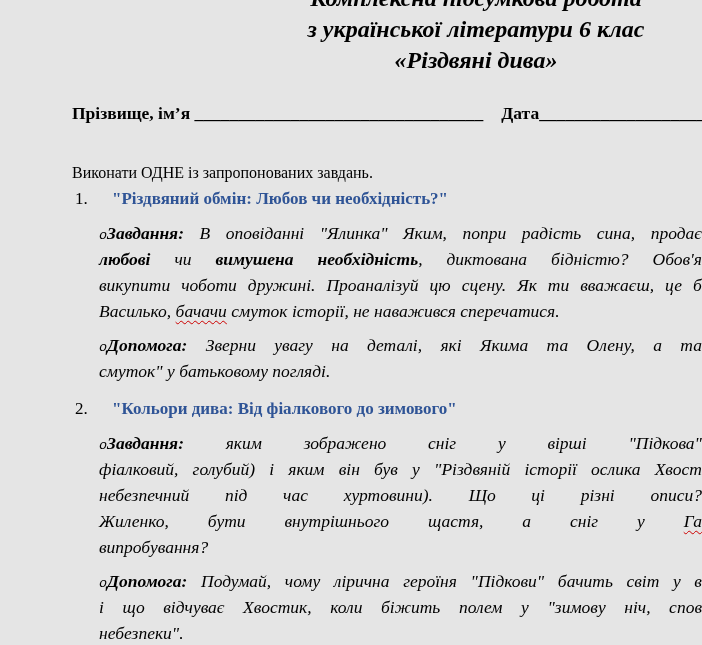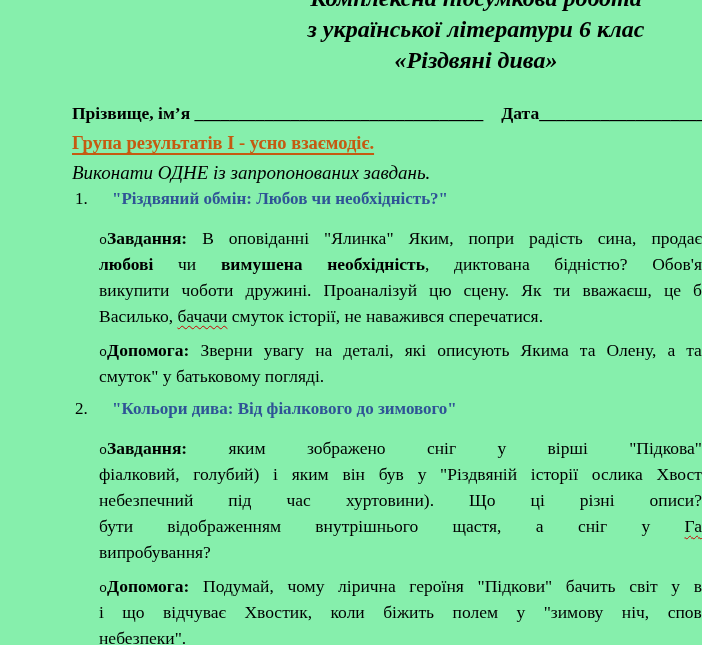--- a/index.html
+++ b/index.html
@@ -1,19 +1,19 @@
 <!DOCTYPE html>
 <html><head>
 <meta charset="utf-8">
 <style>
   html,body { margin:0; padding:0; background:#888; }
   #page {
     position:relative;
     width:702px; height:645px;
-    background:#86efac;
+    background:#e5e5e5;
     overflow:hidden;
     font-family:"Liberation Serif", serif;
     color:#000;
   }
   
   .doc-title {
     position:absolute; top:-17px; left:0; width:952px;
     text-align:center;
     font-weight:bold; font-style:italic;
     font-size:24px; line-height:31px;
@@ -30,36 +30,36 @@
     position:absolute; top:130px; left:72px;
     font-weight:bold; font-size:18.5px; line-height:26px;
     color:var(--orange);
     text-decoration:underline;
     text-decoration-thickness:1.5px;
     text-underline-offset:4px;
   }
   
   .instruction {
     position:absolute; top:160px; left:72px;
-    font-style:italic; font-size:19px; line-height:26px;
+    font-size:16px; line-height:26px;
   }
   
   .content {
     position:absolute; top:186px; left:0; width:702px;
     font-size:17.5px;
   }
   .heading {
     display:flex; padding-left:75px; margin-top:12px;
     font-size:17px; line-height:26px;
   }
   .content > .heading:first-child { margin-top:0; }
   .heading .num { width:37px; flex:none; }
   .heading .htxt { font-weight:bold; color:var(--blue); }
   .para { padding-left:99px; margin-top:8px; }
-  .line { height:26px; line-height:36px; white-space:pre; }
+  .line { height:26px; line-height:26px; white-space:pre;font-style:italic; }
   .line.just {
     display:flex; justify-content:space-between;
     width:603px; white-space:normal;
   }
   .line.just .tok { white-space:pre; flex:none; }
   .b  { font-weight:bold; }
   .bullet { font-family:"Liberation Mono", monospace; font-size:13.5px; }
   .sq {
     text-decoration-line:underline;
     text-decoration-style:wavy;
@@ -74,21 +74,20 @@
 <div id="page" style="--blue: #2F5496; --orange: #C55A11; --sq: #CC0000;">
 
   <div class="doc-title">
     <div>Комплексна підсумкова робота</div>
     <div>з української літератури 6 клас</div>
     <div>«Різдвяні дива»</div>
   </div>
 
   <div class="name-date"><span>Прізвище, ім’я </span><span>_________________________________</span><span class="date-label">Дата</span><span>____________________</span></div>
 
-  <div class="group-heading">Група результатів І  - усно взаємодіє.</div>
 
   <div class="instruction">Виконати ОДНЕ із запропонованих завдань.</div>
 
   <div class="content" id="content">
       <div class="heading">
         <span class="num">1.</span>
         <span class="htxt">"Різдвяний обмін: Любов чи необхідність?"</span>
       </div>
       <div class="para">
         <div class="line just">
@@ -127,21 +126,20 @@
         <div class="line"><span class="seg">Василько, </span><span class="seg sq">бачачи</span><span class="seg"> смуток історії, не наважився сперечатися.</span></div>
       </div>
       <div class="para">
         <div class="line just">
           <span class="tok"><span class="seg bullet">o</span><span class="seg b">Допомога:</span></span>
           <span class="tok"><span class="seg">Зверни</span></span>
           <span class="tok"><span class="seg">увагу</span></span>
           <span class="tok"><span class="seg">на</span></span>
           <span class="tok"><span class="seg">деталі,</span></span>
           <span class="tok"><span class="seg">які</span></span>
-          <span class="tok"><span class="seg">описують</span></span>
           <span class="tok"><span class="seg">Якима</span></span>
           <span class="tok"><span class="seg">та</span></span>
           <span class="tok"><span class="seg">Олену,</span></span>
           <span class="tok"><span class="seg">а</span></span>
           <span class="tok"><span class="seg">та</span></span>
         </div>
         <div class="line"><span class="seg">смуток" у батьковому погляді.</span></div>
       </div>
       <div class="heading">
         <span class="num">2.</span>
@@ -174,22 +172,22 @@
           <span class="tok"><span class="seg">небезпечний</span></span>
           <span class="tok"><span class="seg">під</span></span>
           <span class="tok"><span class="seg">час</span></span>
           <span class="tok"><span class="seg">хуртовини).</span></span>
           <span class="tok"><span class="seg">Що</span></span>
           <span class="tok"><span class="seg">ці</span></span>
           <span class="tok"><span class="seg">різні</span></span>
           <span class="tok"><span class="seg">описи?</span></span>
         </div>
         <div class="line just">
+          <span class="tok"><span class="seg">Жиленко,</span></span>
           <span class="tok"><span class="seg">бути</span></span>
-          <span class="tok"><span class="seg">відображенням</span></span>
           <span class="tok"><span class="seg">внутрішнього</span></span>
           <span class="tok"><span class="seg">щастя,</span></span>
           <span class="tok"><span class="seg">а</span></span>
           <span class="tok"><span class="seg">сніг</span></span>
           <span class="tok"><span class="seg">у</span></span>
           <span class="tok"><span class="seg sq">Га</span></span>
         </div>
         <div class="line"><span class="seg">випробування?</span></div>
       </div>
       <div class="para">

